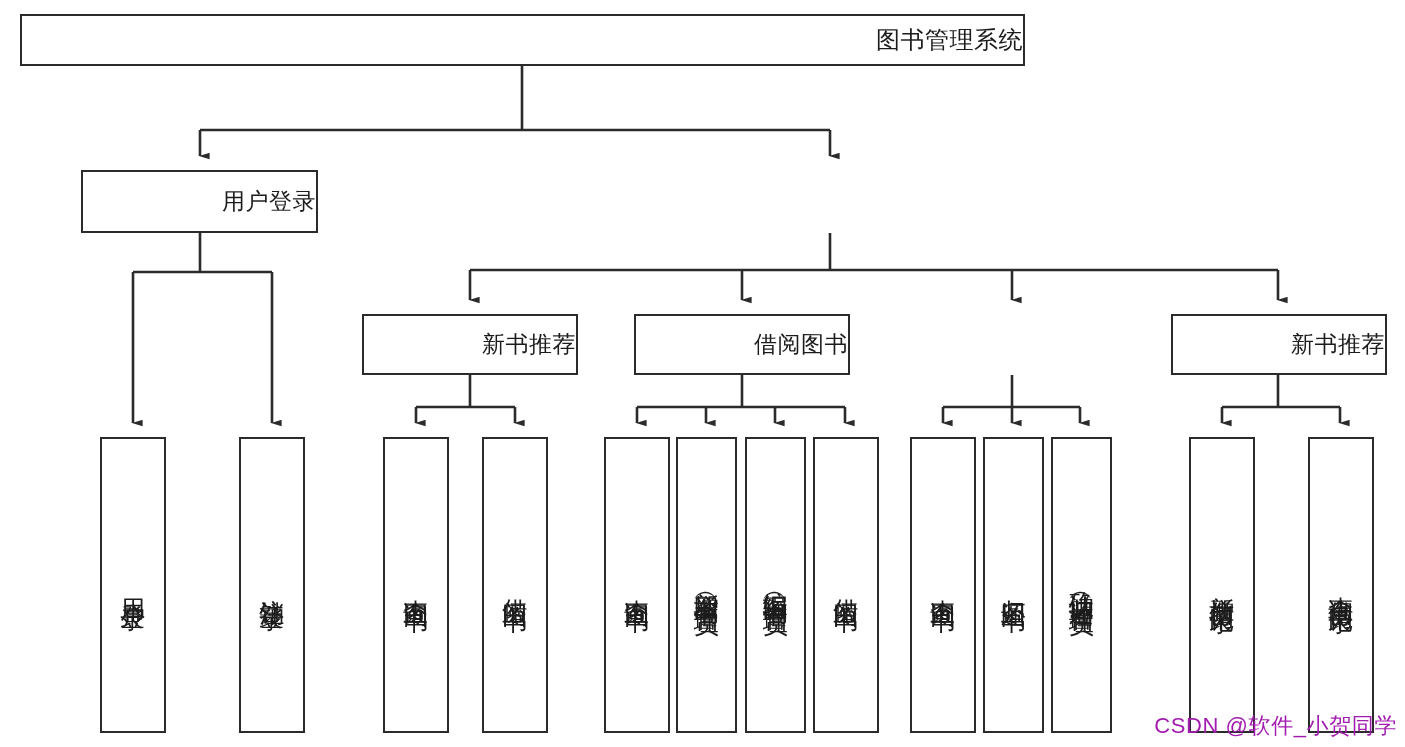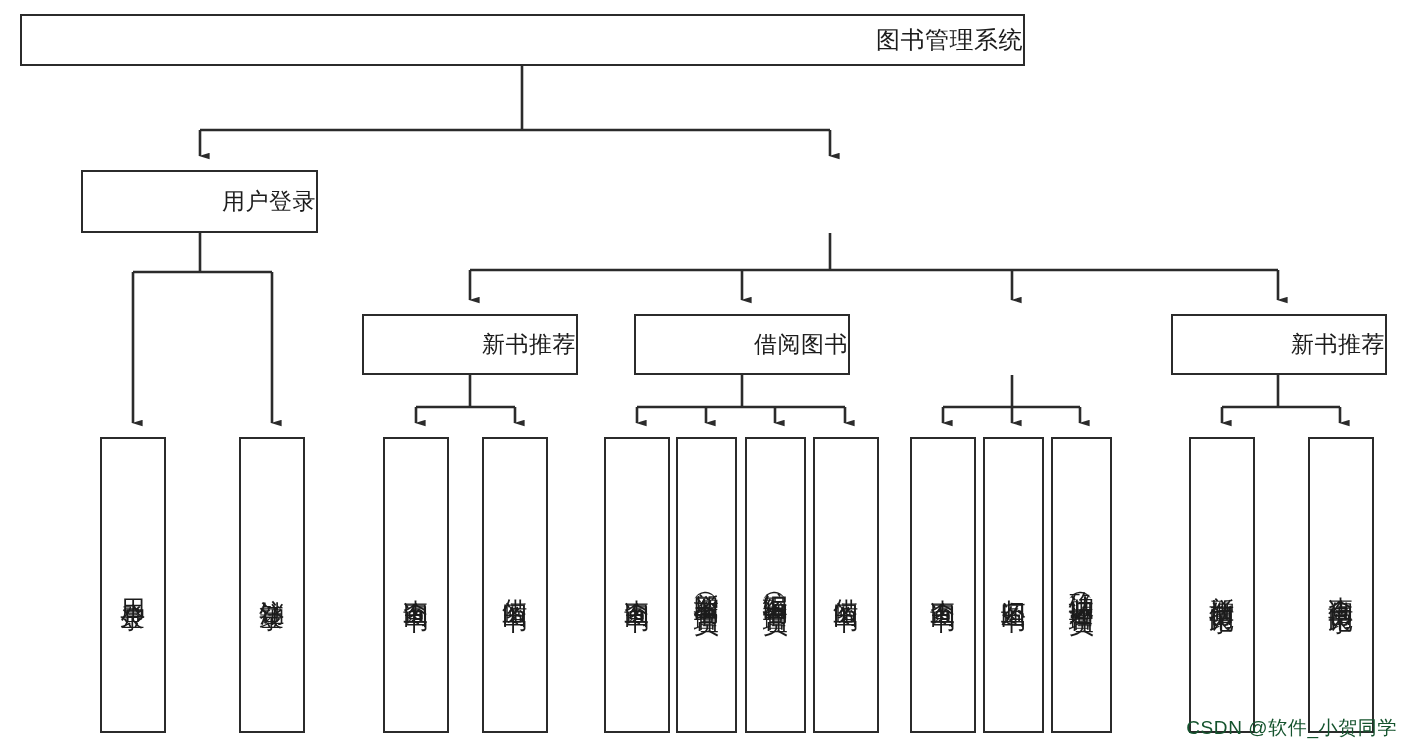--- a/index.html
+++ b/index.html
@@ -62,22 +62,22 @@
     text-orientation: upright;
     font-size: 25px;
     line-height: 1.05;
     letter-spacing: 3px;
     max-height: 100%;
   }
   .watermark {
     position: absolute;
     right: 8px;
     bottom: 6px;
-    font-size: 19px;
-    color: #14532d;
+    font-size: 22px;
+    color: #a21caf;
     letter-spacing: 0.6px;
     white-space: nowrap;
     z-index: 6;
     font-family: "Liberation Sans", "DejaVu Sans", sans-serif;
   }
 </style>
 </head>
 <body>
 
 <div id="diagram-canvas">

